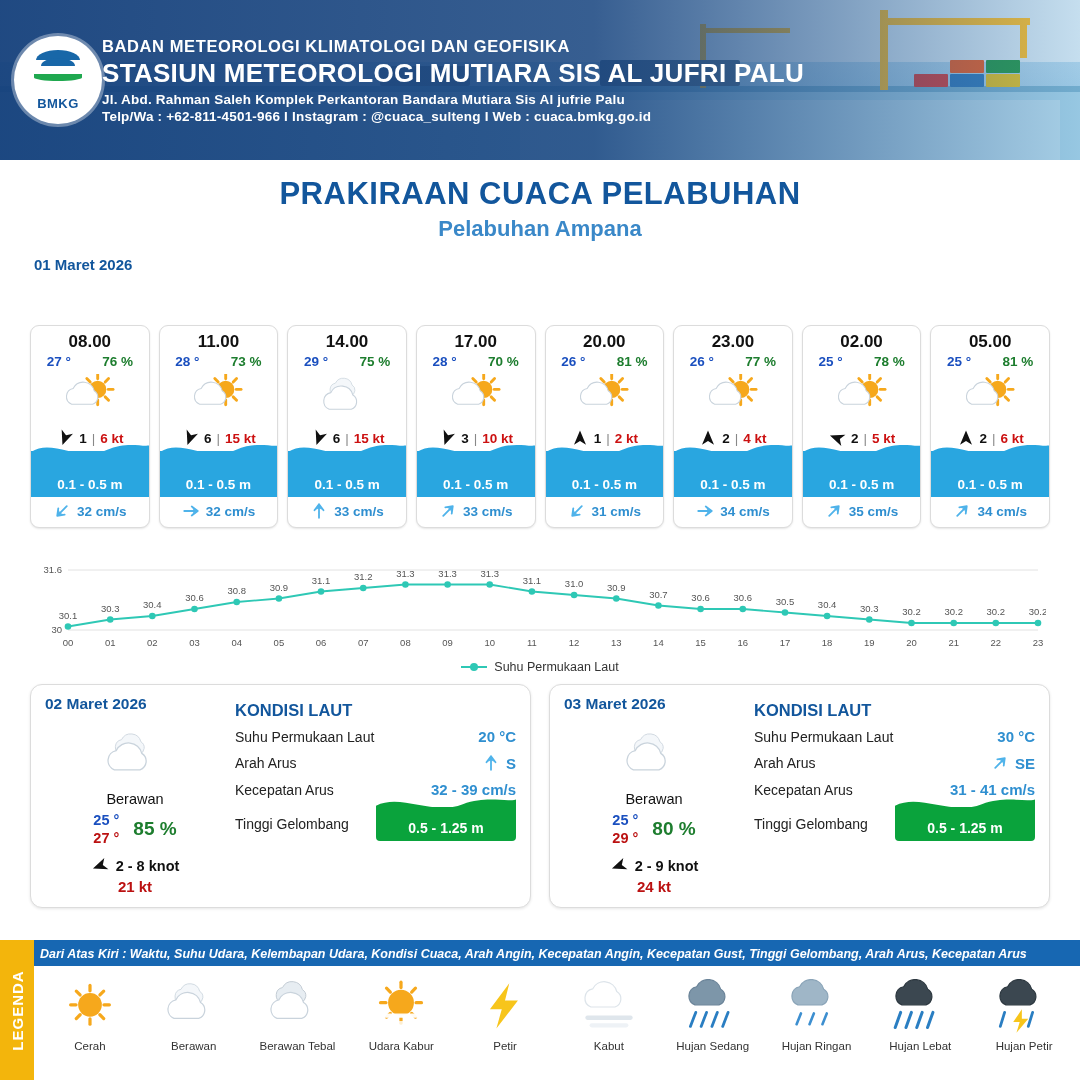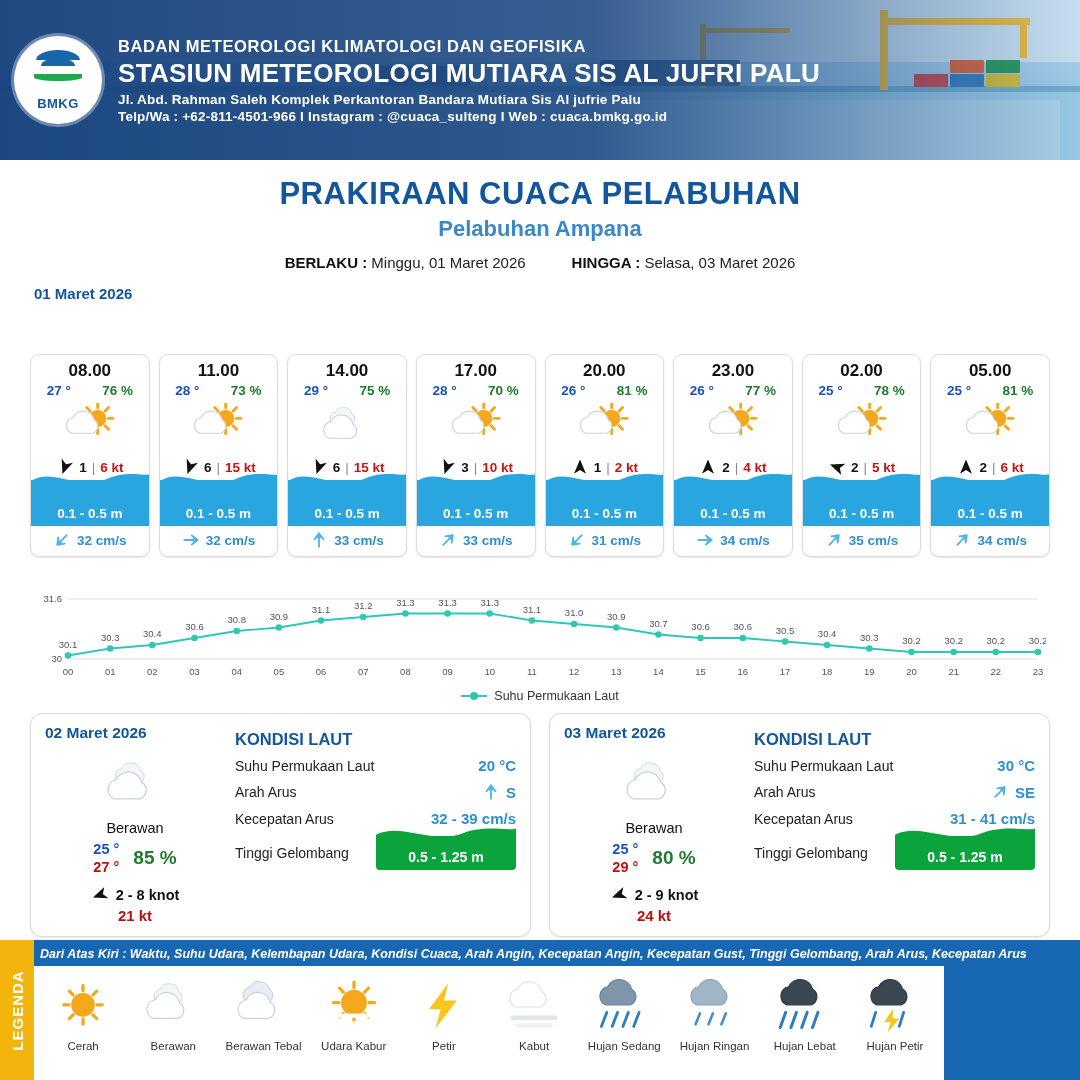--- a/index.html
+++ b/index.html
@@ -32,21 +32,20 @@
   }
   .header-content {
     position:absolute; inset:0;
     display:flex; align-items:center; padding-left:14px;
   }
   .bmkg-logo {
     width: 88px; height: 88px; border-radius: 50%;
     background:#ffffff; display:flex; flex-direction:column;
     align-items:center; justify-content:center; flex:none;
     box-shadow: 0 0 0 3px rgba(255,255,255,0.35);
-    margin-right: 16px;
   }
   .bmkg-logo .glyph { width:56px; height:44px; position:relative; }
   .bmkg-logo .glyph .arc {
     position:absolute; left:6px; width:44px; height:10px;
     border-radius:50%/100% 100% 0 0; background:#1867a8;
   }
   .bmkg-logo .glyph .wave {
     position:absolute; left:4px; width:48px; height:7px; background:#1fa84f;
     border-radius: 0 0 50% 50%;
   }
@@ -165,21 +164,21 @@
   }
   .legend-side span {
     transform: rotate(-90deg); white-space:nowrap;
     font-size:15px; font-weight:bold; color:#fff; letter-spacing:1px;
   }
   .legend-note {
     position:absolute; left:40px; top:7px; font-size:12.5px; font-style:italic;
     color:#ffffff; font-weight:bold;
   }
   .legend-items {
-    position:absolute; left:34px; top:26px; width:910px; height:114px;
+    position:absolute; left:34px; top:26px; width:1046px; height:114px;
     background:#ffffff; display:flex; align-items:flex-start; padding:6px 4px 0;
   }
   .legend-item { flex:1; text-align:center; }
   .legend-item .li-icon { height:70px; display:flex; align-items:center; justify-content:center; }
   .legend-item .li-label { font-size:11.5px; color:#333; margin-top:-2px; }
 </style>
 </head>
 <body>
 
 <div class="header">
@@ -216,26 +215,20 @@
       <div class="l2">STASIUN METEOROLOGI MUTIARA SIS AL JUFRI PALU</div>
       <div class="l3">Jl. Abd. Rahman Saleh Komplek Perkantoran Bandara Mutiara Sis Al jufrie Palu</div>
       <div class="l4">Telp/Wa : +62-811-4501-966  I  Instagram : @cuaca_sulteng  I  Web : cuaca.bmkg.go.id</div>
     </div>
   </div>
 </div>
 
 <div class="title-block">
   <div class="main-title">PRAKIRAAN CUACA PELABUHAN</div>
   <div class="sub-title">Pelabuhan Ampana</div>
-  <div class="valid-row">
-    <div><b>BERLAKU :</b>
-      <span>Minggu, 01 Maret 2026</span></div>
-    <div><b>HINGGA :</b>
-      <span>Selasa, 03 Maret 2026</span></div>
-  </div>
 </div>
 
 <div class="date-label">01 Maret 2026</div>
 
 <div class="cards" id="cards">
     <div class="card">
     <div class="hour">08.00</div>
     <div class="th">
       <span class="temp">27 °</span>
       <span class="hum">76 %</span>

